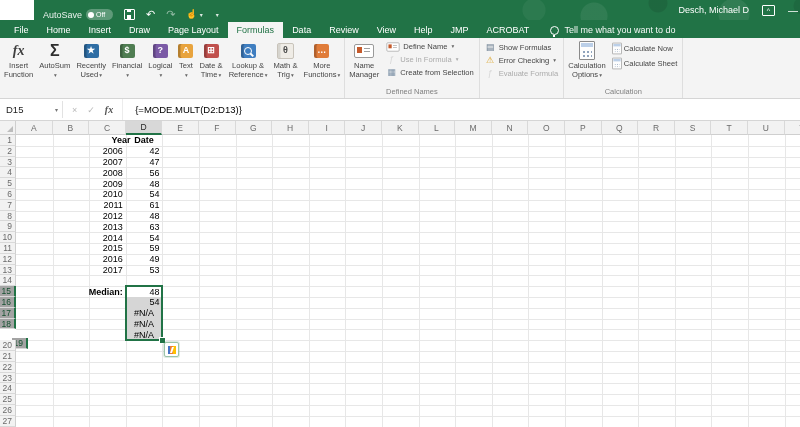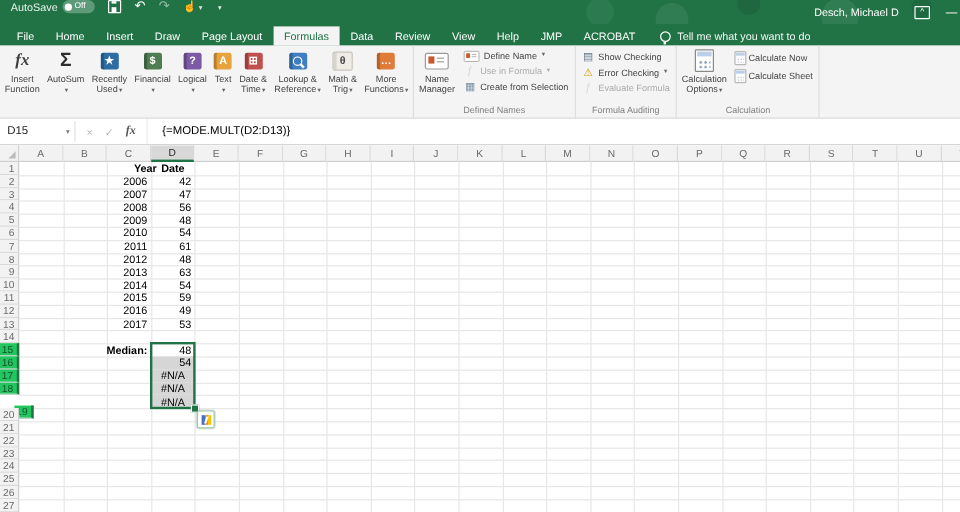--- a/index.html
+++ b/index.html
@@ -1,26 +1,26 @@
 <!DOCTYPE html>
 <html><head>
 <meta charset="utf-8">
 <style>
   html,body{margin:0;padding:0;}
   body{width:800px;height:427px;overflow:hidden;font-family:"Liberation Sans",sans-serif;background:#fff;}
   #app{position:relative;width:800px;height:427px;overflow:hidden;}
 
   
-  .titlebar{height:20px;background-color:#217346;position:relative;display:flex;align-items:flex-start;color:#fff;font-size:9px;
+  .titlebar{height:20px;background-color:#217346;position:relative;display:flex;align-items:flex-end;color:#fff;font-size:9px;
     background-image:
       radial-gradient(circle 14px at 560px 16px, rgba(255,255,255,.07) 13px, transparent 14px),
       radial-gradient(circle 10px at 624px 3px, rgba(0,0,0,.10) 9px, transparent 10px),
       radial-gradient(circle 16px at 700px 14px, rgba(255,255,255,.07) 15px, transparent 16px),
       radial-gradient(circle 9px at 768px 6px, rgba(0,0,0,.09) 8px, transparent 9px),
-      radial-gradient(circle 12px at 500px 10px, rgba(255,255,255,.05) 11px, transparent 12px);}
+      radial-gradient(circle 12px at 500px 10px, rgba(255,255,255,.05) 11px, transparent 12px); margin-left: 34px;}
   .qat{display:flex;align-items:center;gap:11px;padding-left:9px;}
   .autosave{display:flex;align-items:center;gap:4px;color:rgba(255,255,255,.9);}
   .pill{width:27px;height:11px;border-radius:6px;background:rgba(255,255,255,.28);display:flex;align-items:center;gap:2px;padding:0 2px;box-sizing:border-box;}
   .pill-dot{width:6px;height:6px;border-radius:50%;background:#fff;flex:0 0 auto;}
   .pill-txt{font-size:7px;color:#fff;}
   .qbtn{display:flex;align-items:center;color:#fff;}
   .qbtn.dim{opacity:.5;}
   .qglyph{font-size:11px;line-height:1;}
   .qcaret{font-size:6px;margin-left:2px;color:rgba(255,255,255,.85);}
   .ic-save{width:9px;height:9px;border:1px solid #fff;border-radius:1px;position:relative;}
@@ -92,21 +92,21 @@
   .fb-fx{color:#555;font:italic bold 10px "Liberation Serif",serif;}
   .fb-input{flex:1;display:flex;align-items:center;padding-left:12px;color:#000;}
 
   
   #sheet{position:relative;height:306px;background:#fff;overflow:hidden;}
   .corner{position:absolute;left:0;top:0;width:16px;height:14px;background:#F2F2F2;border-right:1px solid #CFCFCF;border-bottom:1px solid #CFCFCF;box-sizing:border-box;}
   .corner::after{content:'';position:absolute;right:2px;bottom:2px;border-left:6px solid transparent;border-bottom:6px solid #BDBDBD;}
   .colhdr{position:absolute;top:0;height:14px;background:#F2F2F2;border-right:1px solid #D9D9D9;border-bottom:1px solid #CFCFCF;box-sizing:border-box;display:flex;align-items:center;justify-content:center;font-size:8.5px;color:#6A6A6A;}
   .colhdr.hl{background:#D8D8D8;border-bottom:2px solid #217346;color:#1F1F1F;}
   .rowhdr{position:absolute;left:0;width:16px;background:#F2F2F2;border-right:1px solid #CFCFCF;border-bottom:1px solid #D9D9D9;box-sizing:border-box;display:flex;align-items:center;justify-content:flex-end;padding-right:3px;font-size:8.5px;color:#6A6A6A;}
-  .rowhdr.hl{background:#22c55e;border-right:2px solid #217346;color:#14502F;}
+  .rowhdr.hl{background:#a3a3a3;border-right:2px solid #217346;color:#14502F;}
   .gl-v{position:absolute;width:1px;background:#E7E7E7;}
   .gl-h{position:absolute;height:1px;background:#E7E7E7;}
   .cell{position:absolute;font-size:9px;color:#000;display:flex;align-items:center;padding:0 3px;box-sizing:border-box;white-space:nowrap;}
   .cell.bold{font-weight:bold;}
   .cell.right{justify-content:flex-end;}
   .cell.center{justify-content:center;}
   .cell.selbg{background:#D6D6D6;}
   .cell.activebg{background:#FFFFFF;}
   .selrect{position:absolute;border:2px solid #217346;box-sizing:border-box;z-index:5;}
   .fillhandle{position:absolute;width:5px;height:5px;background:#217346;border:1px solid #fff;box-sizing:content-box;z-index:6;}
@@ -276,34 +276,33 @@
             </div>
           </div>
         </div>
         <div class="rgroup-label">Defined Names</div>
       </div>
       <div class="rgroup">
         <div class="rgroup-content">
           <div class="rstack">
             <div class="rbtn-small">
               <span class="ig" style="color: rgb(100, 120, 140);">▤</span>
-              <span>Show Checking</span>
+              <span>Show Formulas</span>
             </div>
             <div class="rbtn-small">
               <span class="ig" style="color: rgb(217, 160, 33);">⚠</span>
               <span>Error Checking</span>
               <span class="rcaret">▾</span>
             </div>
             <div class="rbtn-small disabled">
               <span class="ig" style="color: rgb(181, 181, 181);">ƒ</span>
               <span>Evaluate Formula</span>
             </div>
           </div>
         </div>
-        <div class="rgroup-label">Formula Auditing</div>
       </div>
       <div class="rgroup">
         <div class="rgroup-content">
           <div class="rbtn-large">
             <div class="ric">
               <span class="ic-calc"></span>
             </div>
             <div>Calculation</div>
             <div><span>Options</span><span class="rcaret">▾</span></div>
           </div>

